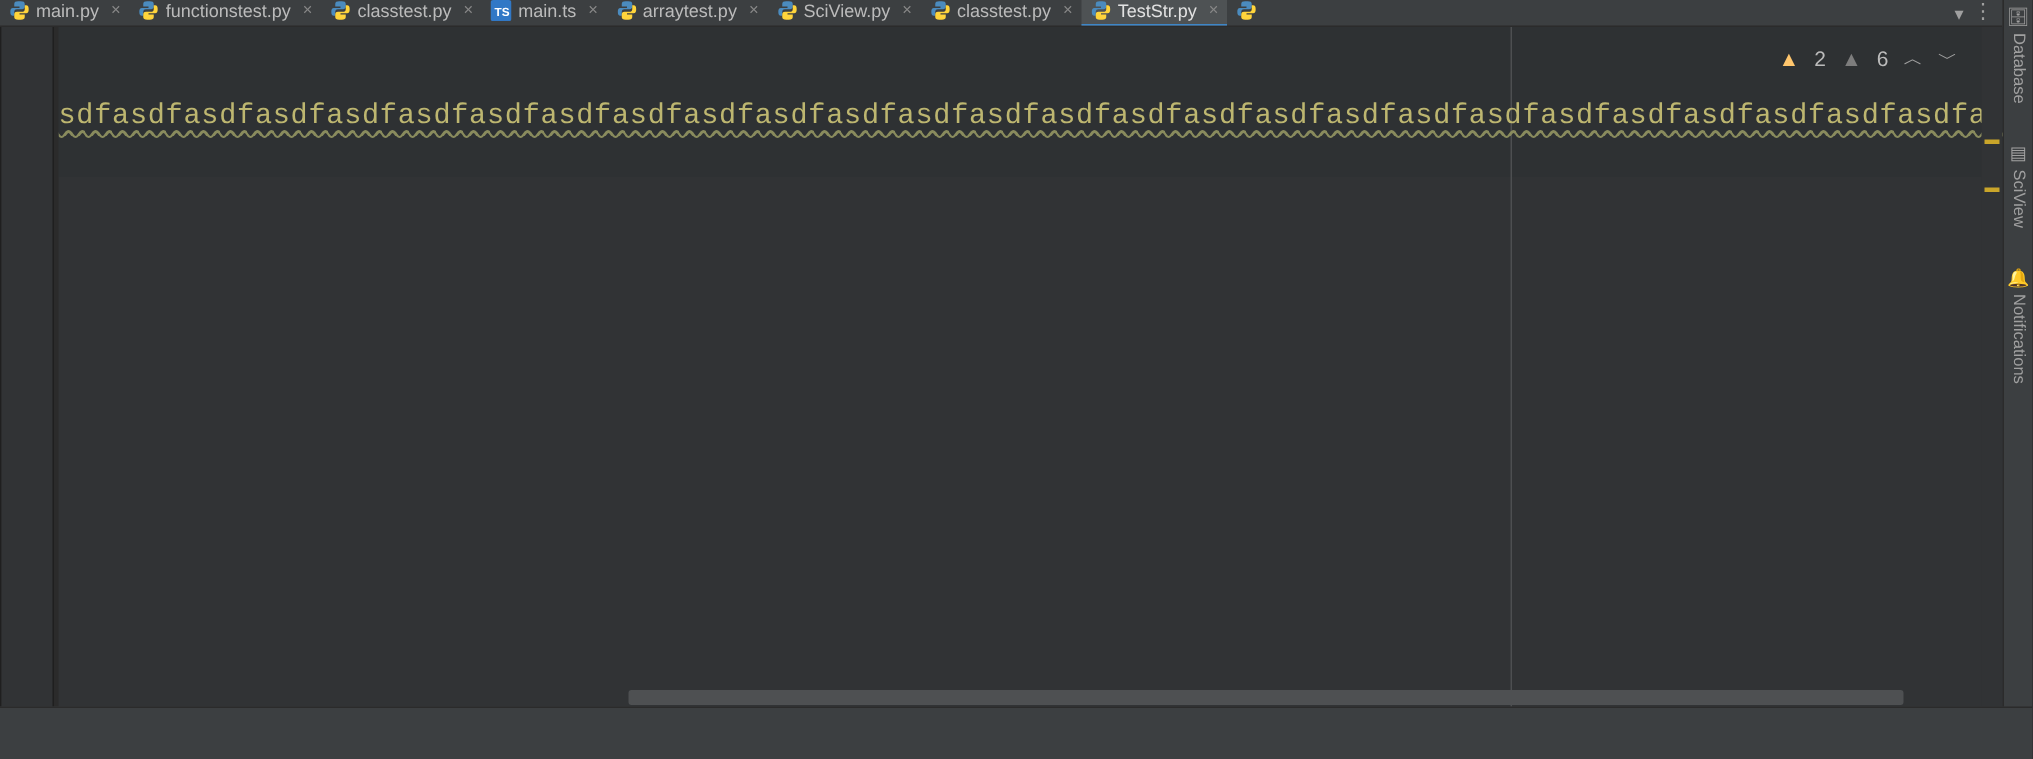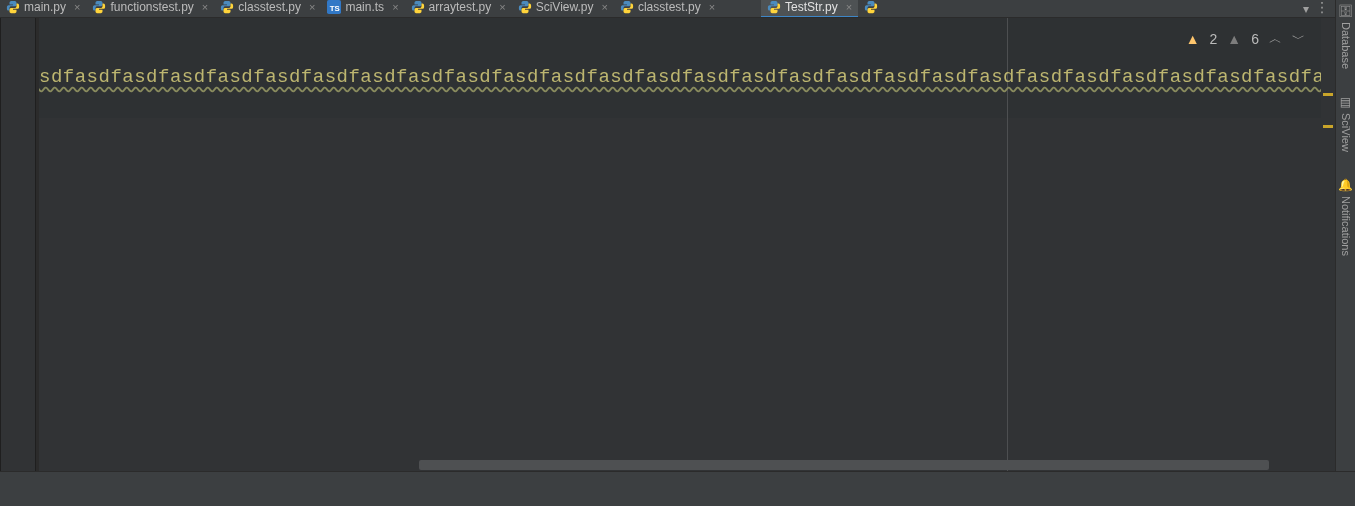--- a/index.html
+++ b/index.html
@@ -29,21 +29,20 @@
     padding: 0 6px 3px 6px;
     height: 18px;
     color: #bbbbbb;
     font-size: 12px;
     white-space: nowrap;
     position: relative;
   }
   .tab.active {
     background: #4e5254;
     color: #e2e2e2;
-    margin-left: 40px;
   }
   .tab.active::after {
     content: "";
     position: absolute;
     left: 0; right: 0; bottom: -1px;
     height: 3px;
     background: #3e86c7;
   }
   .tab svg { width: 14px; height: 14px; flex: 0 0 14px; }
   .tab .close {

